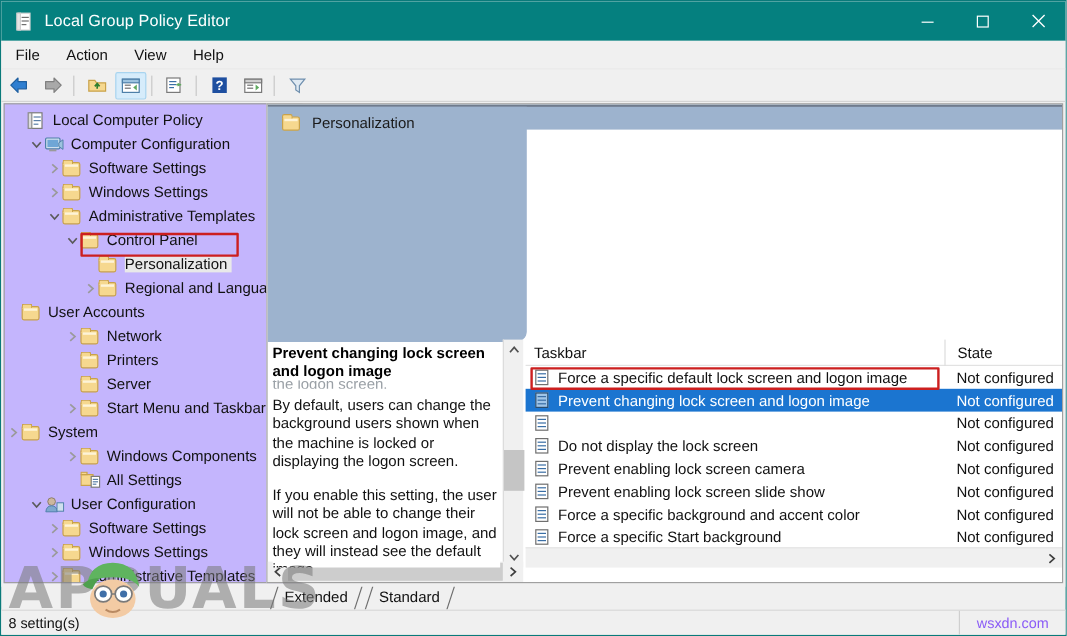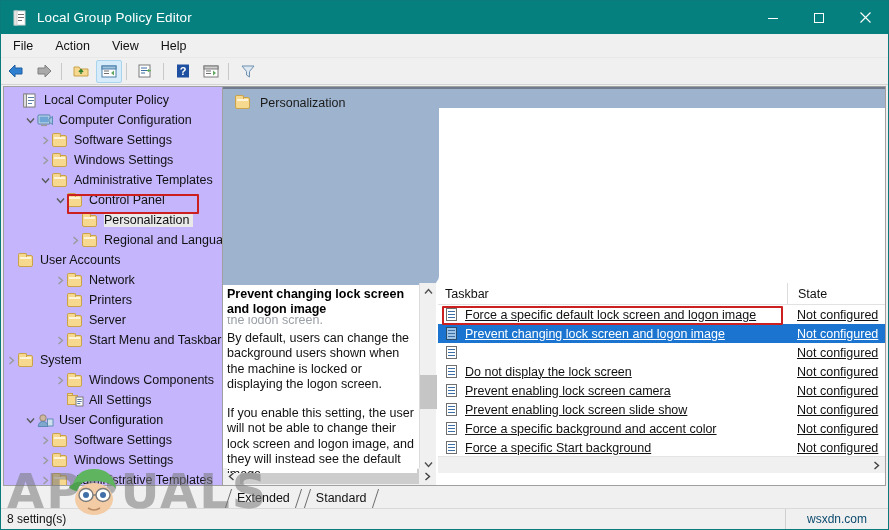--- a/index.html
+++ b/index.html
@@ -187,21 +187,21 @@
   }
   .lhead {
     position: relative; height: 22px; display: flex; align-items: center;
     font-size: 12.5px; color: #111;
     border-bottom: 1px solid #e2e2e2;
   }
   .lhead .c1 { width: 349px; padding-left: 7px; }
   .lhead .c2 { flex: 1; padding-left: 10px; border-left: 1px solid #dcdcdc; height: 22px; line-height: 22px; }
   .lrow {
     position: relative; height: 19px; display: flex; align-items: center;
-    font-size: 12.5px; color: #111; white-space: nowrap; text-decoration: underline;
+    font-size: 12.5px; color: #111; white-space: nowrap;
   }
   .lrow .c1 { width: 349px; display: flex; align-items: center; padding-left: 7px; }
   .lrow .c2 { flex: 1; padding-left: 10px; }
   .lrow.sel { background: #1b75d0; color: #ffffff; }
   .sico {
     width: 14px; height: 13px; margin-right: 6px; flex: 0 0 14px;
     position: relative;
   }
   .doc-ico {
     position: absolute; left: 1px; top: 0; width: 11px; height: 13px;
@@ -259,24 +259,24 @@
   .tab.active { font-weight: normal; }
 
   
   .status {
     position: absolute; left: 0; bottom: 0; width: 887px; height: 21px;
     background: #f0f0f0; border-top: 1px solid #d9d9d9;
     display: flex; align-items: center;
   }
   .status-text { font-size: 12px; color: #111; padding-left: 6px; }
   .status-right {
-    position: absolute; right: 0; top: 0; height: 20px; width: 103px;
+    position: absolute; right: 0; top: 0; height: 20px; width: 89px;
     border-left: 1px solid #cfcfcf;
     display: flex; align-items: center; justify-content: center;
-    font-size: 12px; color: #0c4a6e;
+    font-size: 12px; color: #8b5cf6;
   }
 
   
   .wm-appuals {
     position: absolute; left: 6px; top: 466px; z-index: 40;
     display: flex; align-items: center;
     pointer-events: none; user-select: none;
   }
   .wm-appuals .wtext {
     font-size: 48px; font-weight: bold; color: rgba(120,120,120,.55);

